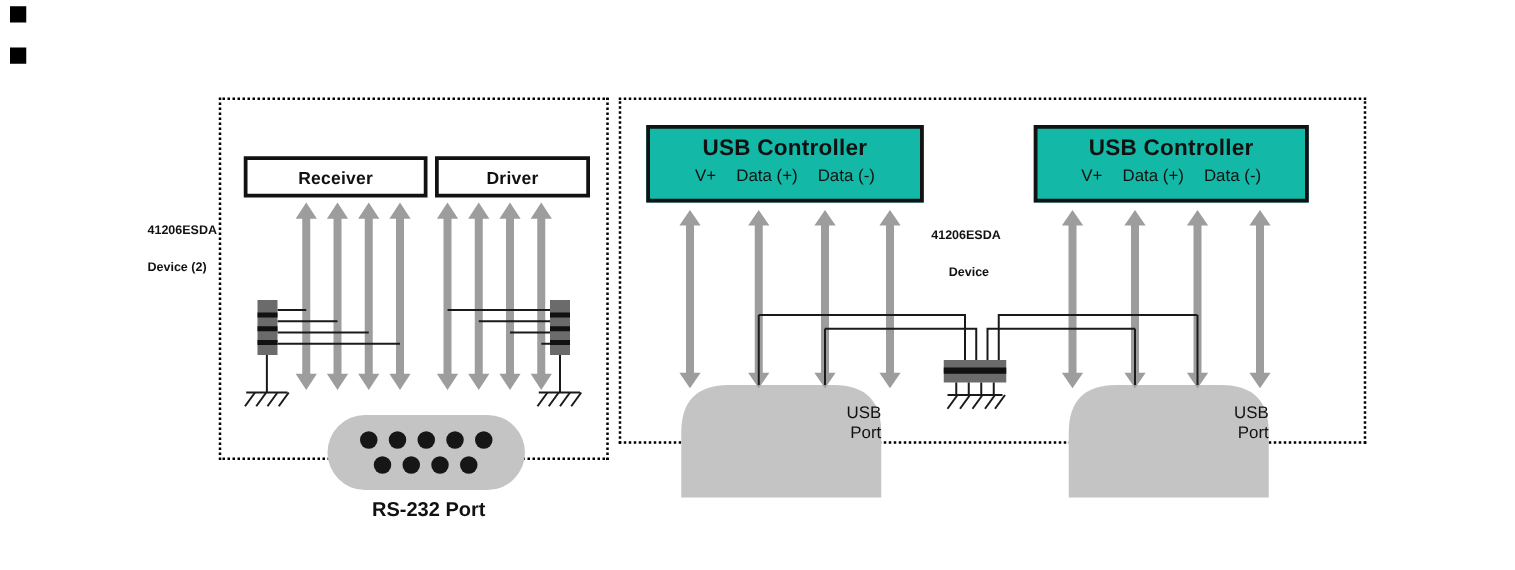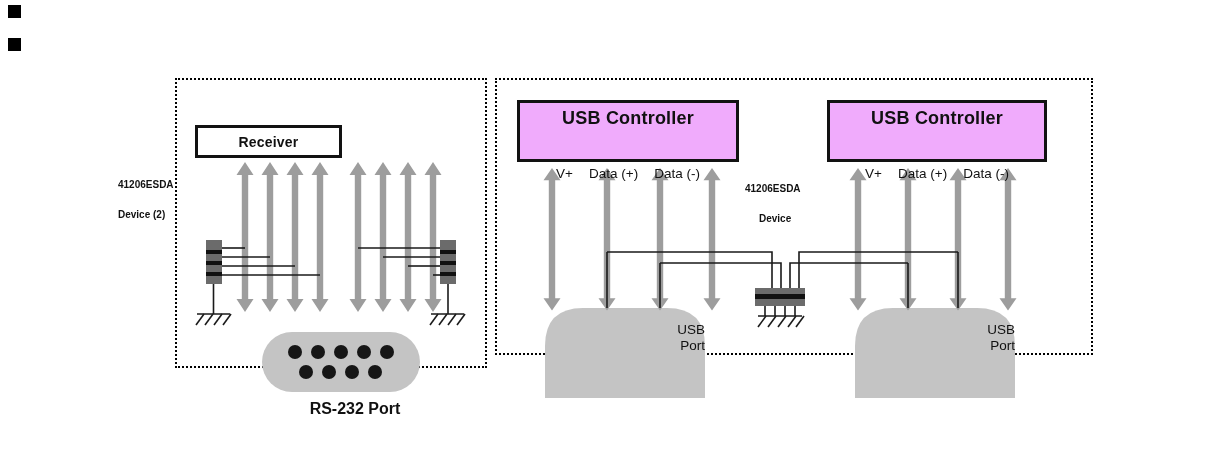--- a/index.html
+++ b/index.html
@@ -7,22 +7,22 @@
   .canvas { position:relative; width:1212px; height:456px; background:#fff; overflow:hidden; }
 
   .layer-svg { position:absolute; left:0; top:0; z-index:2; }
 
   .dashed-box { position:absolute; border:2px dotted #000; z-index:1; background:transparent; }
 
   .part-box { position:absolute; z-index:3; background:#fff; border:3px solid #121212;
               display:flex; align-items:center; justify-content:center;
               font-weight:bold; font-size:14px; letter-spacing:0.2px; }
 
-  .usb-box { position:absolute; z-index:3; background:#f0abfc; border:3px solid #121212;
-             display:flex; flex-direction:column; align-items:center; padding-top:5px;gap:33px; }
+  .usb-box { position:absolute; z-index:3; background:#14b8a6; border:3px solid #121212;
+             display:flex; flex-direction:column; align-items:center; padding-top:5px; }
   .usb-title { font-weight:bold; font-size:18px; letter-spacing:0.2px; }
   .pins { display:flex; justify-content:center; gap:16px; font-size:13.5px; font-weight:normal; margin-top:4px; }
 
   .dev-label { position:absolute; z-index:3; font-weight:bold; font-size:10px; line-height:14px; }
   .dev-label .l2 { margin-top:16px; }
   .dev-label .indent { margin-left:14px; }
 
   .port-caption { position:absolute; z-index:3; font-weight:bold; font-size:16px; text-align:center; }
 
   .usb-port-label { position:absolute; z-index:3; font-weight:normal; font-size:13.5px;
@@ -156,20 +156,23 @@
         <path d="M776,316 L768,327"></path>
         <path d="M786,316 L778,327"></path>
         <path d="M796,316 L788,327"></path>
         <path d="M804,316 L796,327"></path>
     </g>
   </svg>
 
   <div class="part-box" style="left:195px;top:125px;width:147px;height:33px;">
     <span>Receiver</span>
   </div>
+  <div class="part-box" style="left:348px;top:125px;width:124px;height:33px;">
+    <span>Driver</span>
+  </div>
 
   <div class="usb-box" style="left:517px;top:100px;width:222px;height:62px;">
     <div class="usb-title">USB Controller</div>
     <div class="pins">
       <span>V+</span>
       <span>Data (+)</span>
       <span>Data (-)</span>
     </div>
   </div>
   <div class="usb-box" style="left:827px;top:100px;width:220px;height:62px;">
@@ -183,21 +186,21 @@
 
   <div class="dev-label" style="left:118px;top:178px;">
     <div>41206ESDA</div>
     <div class="l2">Device (2)</div>
   </div>
   <div class="dev-label" style="left:745px;top:182px;">
     <div>41206ESDA</div>
     <div class="l2 indent">Device</div>
   </div>
 
-  <div class="port-caption" style="left:276px;top:400px;width:158px;">RS-232 Port</div>
+  <div class="port-caption" style="left:264px;top:400px;width:158px;">RS-232 Port</div>
 
   <div class="usb-port-label" style="left:545px;top:322px;width:160px;">
     <div>USB</div>
     <div>Port</div>
   </div>
   <div class="usb-port-label" style="left:855px;top:322px;width:160px;">
     <div>USB</div>
     <div>Port</div>
   </div>
 

